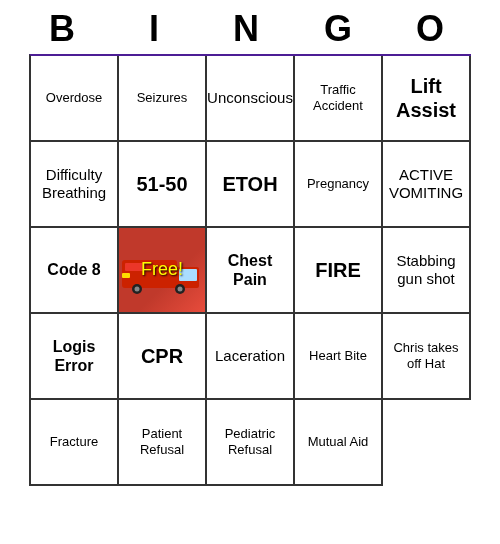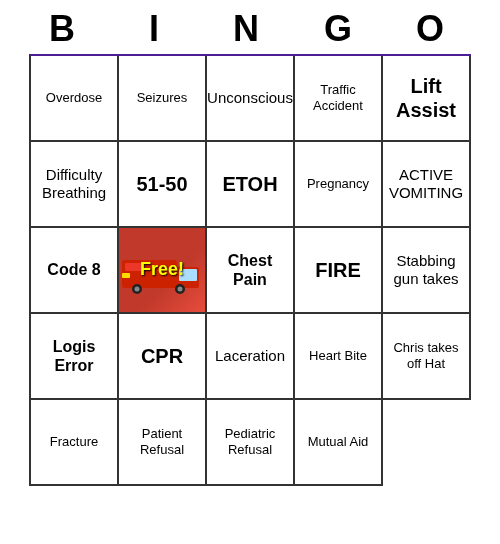--- a/index.html
+++ b/index.html
@@ -70,21 +70,21 @@
       flex-direction: column;
       position: relative;
     }
     .free-label {
       position: absolute;
       top: 50%;
       left: 50%;
       transform: translate(-50%, -50%);
       color: #ff0;
       font-size: 18px;
-      font-weight: bold;
+      font-weight: normal;
       text-shadow: 1px 1px 2px #000;
       white-space: nowrap;
     }
     .truck-svg {
       width: 80px;
       height: 50px;
     }
   </style>
 </head>
 <body>
@@ -120,21 +120,21 @@
           <circle cx="58" cy="44" r="5" fill="#222"></circle>
           <circle cx="58" cy="44" r="2.5" fill="#888"></circle>
           <rect x="3" y="18" width="20" height="8" rx="1" fill="#ff4444" opacity="0.6"></rect>
           <rect x="0" y="28" width="8" height="5" rx="1" fill="#ffdd00"></rect>
         </svg>
         <div class="free-label">Free!</div>
       </div>
     </div>
     <div class="cell medium-text">Chest Pain</div>
     <div class="cell large-text">FIRE</div>
-    <div class="cell small-text">Stabbing gun takes</div>
+    <div class="cell small-text">Stabbing gun shot</div>
     <div class="cell medium-text">Logis Error</div>
     <div class="cell large-text">CPR</div>
     <div class="cell small-text">Laceration</div>
     <div class="cell">Heart Bite</div>
     <div class="cell">Chris takes off Hat</div>
     <div class="cell">Fracture</div>
     <div class="cell">Patient Refusal</div>
     <div class="cell">Pediatric Refusal</div>
     <div class="cell">Mutual Aid</div>
   </div>

